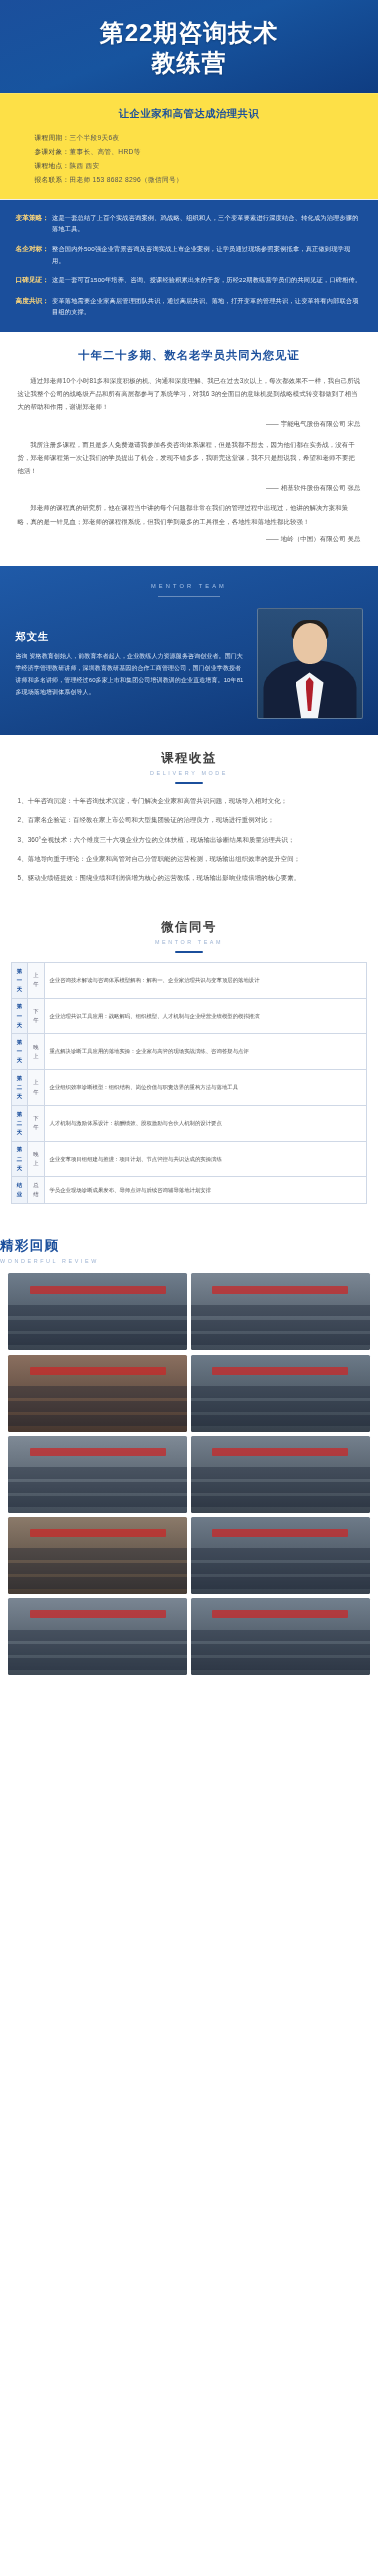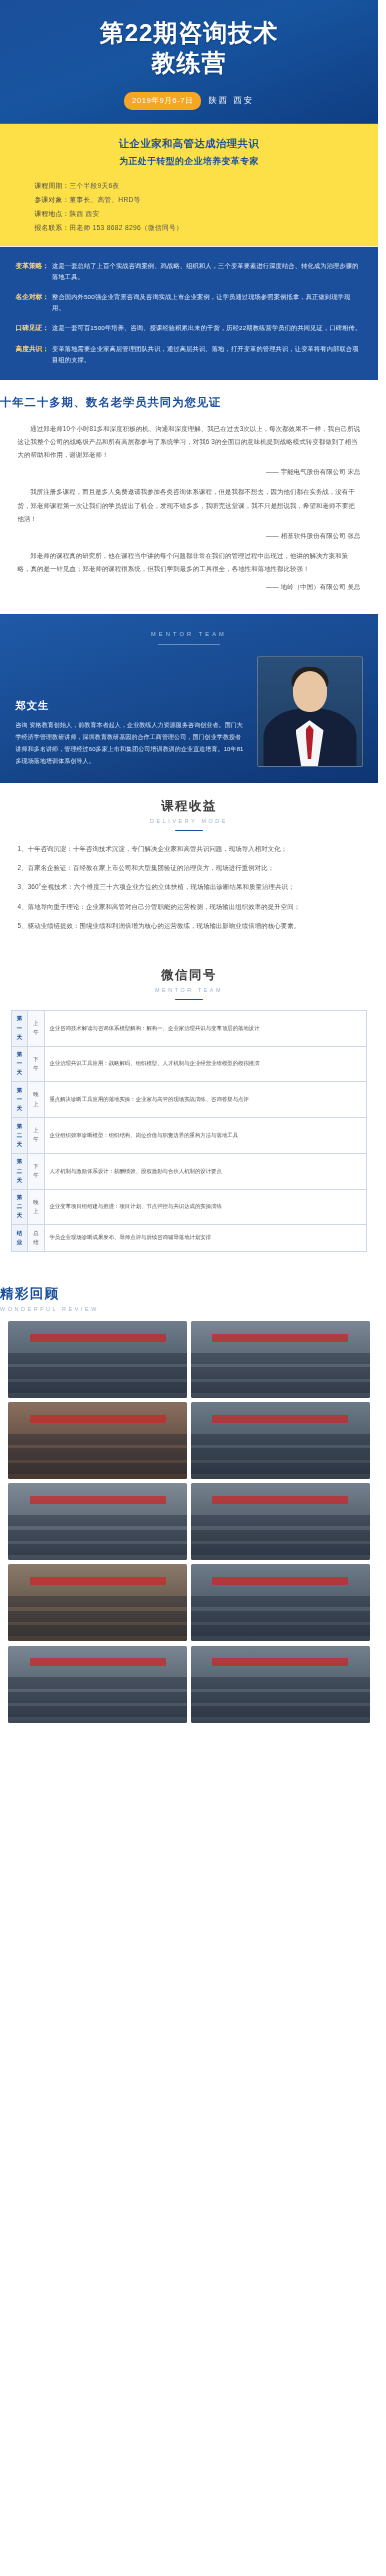--- a/index.html
+++ b/index.html
@@ -111,21 +111,21 @@
   }
   .feat-v {
     font-size:6.2px;
     line-height:1.85;
     color:#eaf1fb;
     letter-spacing:0.2px;
   }
 
   
   .sec-title-plain {
-    text-align:left;
+    text-align:center;
     font-size:11.3px;
     color:#1b4f9c;
     font-weight:bold;
     letter-spacing:1px;
     padding:15.5px 0 3.1px;
   }
 
   
   .testi {
     padding:8.2px 17.5px 14.4px;
@@ -168,21 +168,21 @@
     margin-top:3.1px;
   }
   .mentor-divider{
     width:62px;height:1px;background:rgba(255,255,255,.35);
     margin:7.2px auto 11.3px;
   }
   .mentor-body{
     display:flex;
     padding:0 15.5px;
     gap:9.3px;
-    align-items:flex-end;
+    align-items:center;
   }
   .mentor-name{
     font-size:10.3px;
     font-weight:bold;
     color:#fff;
     letter-spacing:1px;
     margin-bottom:6.2px;
   }
   .mentor-bio{
     font-size:6px;
@@ -309,29 +309,24 @@
 </head>
 <body>
 
 <div class="page">
 
   <div class="hero">
     <h1>
       <span>第22期咨询技术</span><br>
       <span>教练营</span>
     </h1>
-    <div class="hero-meta">
-      <span class="pill">2019年9月6-7日</span>
-      <span class="hero-city">陕西 西安</span>
-    </div>
   </div>
 
   <div class="intro">
     <div class="lead1">让企业家和高管达成治理共识</div>
-    <div class="lead2">为正处于转型的企业培养变革专家</div>
     <div class="info-list">
       <div class="info-row">
         <span class="k">课程周期：</span><span class="v">三个半段9天6夜</span>
       </div>
       <div class="info-row">
         <span class="k">参课对象：</span><span class="v">董事长、高管、HRD等</span>
       </div>
       <div class="info-row">
         <span class="k">课程地点：</span><span class="v">陕西 西安</span>
       </div>

